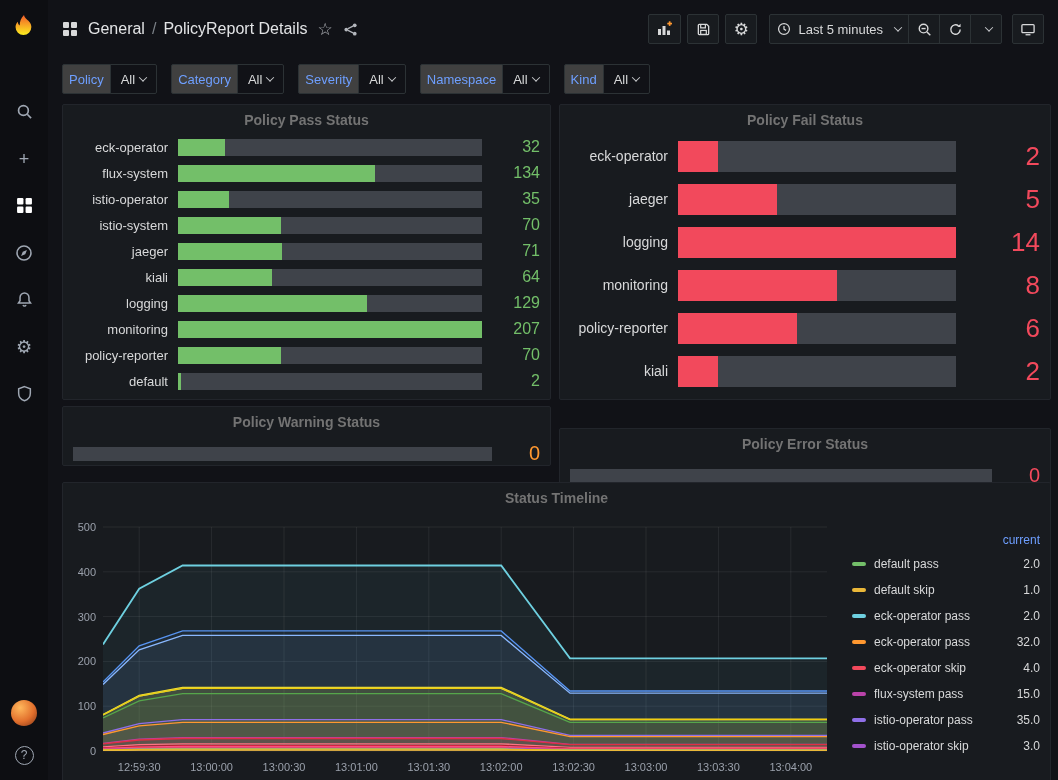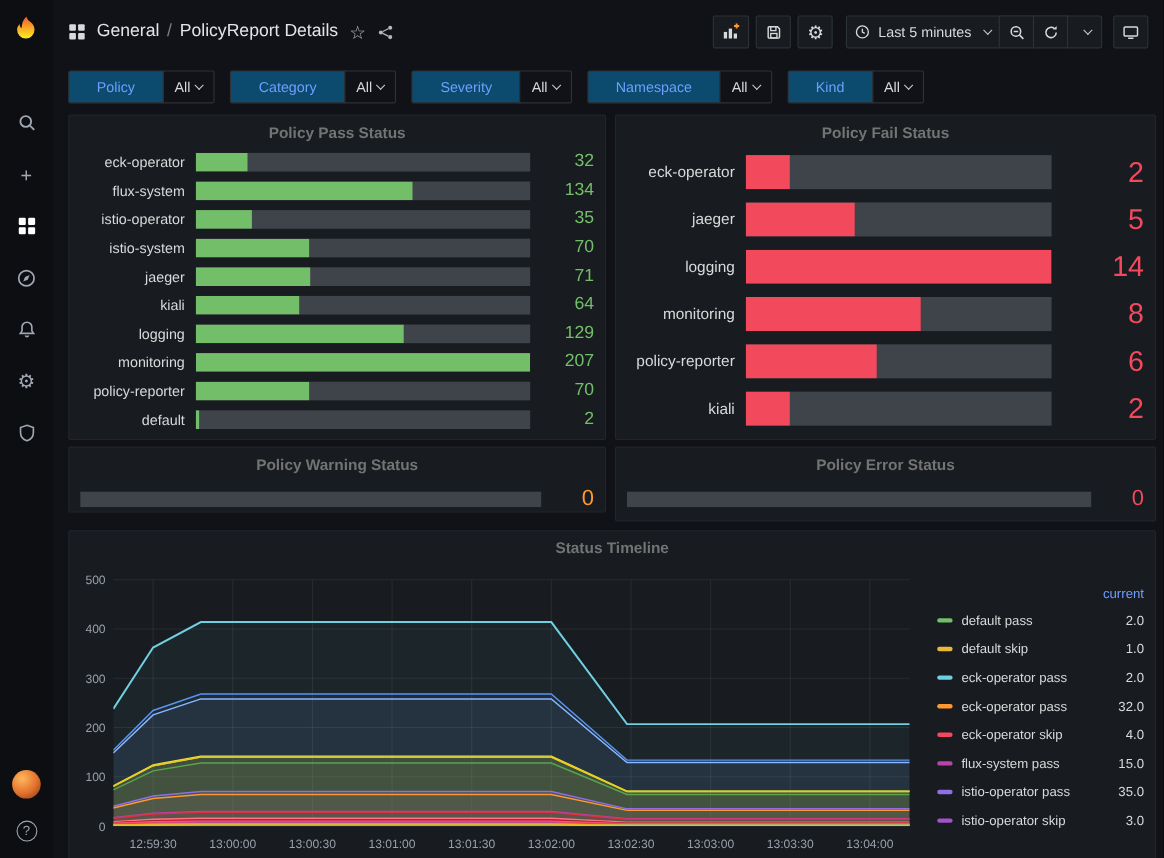--- a/index.html
+++ b/index.html
@@ -34,21 +34,21 @@
   .tb-group .tb-seg:first-child { border-radius:2px 0 0 2px; margin-left:0; }
   .tb-group .tb-seg:last-child { border-radius:0 2px 2px 0; }
   .tb-btn.last { margin-left:10px; }
   .time-label { margin:0 7px 0 7px; white-space:nowrap; }
   .gear-glyph { font-size:17px; line-height:1; }
   .chev { display:inline-block; width:6px; height:6px; border-right:1.5px solid #c7c9cc; border-bottom:1.5px solid #c7c9cc; transform:rotate(45deg) translate(-1px,-1px); margin-left:5px; }
 
   
   .filters { position:absolute; left:62px; top:64px; display:flex; gap:14px; z-index:2; }
   .filter { display:flex; }
-  .f-label { height:30px; display:flex; align-items:center; padding:0 25px; background:#0c4a6e; border:1px solid #2c3235; border-radius:2px 0 0 2px; color:#6e9fff; font-size:13px; font-weight:500; cursor:pointer; }
+  .f-label { height:30px; display:flex; align-items:center; padding:0 6px; background:#404040; border:1px solid #2c3235; border-radius:2px 0 0 2px; color:#6e9fff; font-size:13px; font-weight:500; cursor:pointer; }
   .f-value { height:30px; display:flex; align-items:center; padding:0 10px; background:#111217; border:1px solid #2c3235; margin-left:-1px; border-radius:0 2px 2px 0; color:#d8d9da; font-size:13px; font-weight:500; cursor:pointer; }
 
   
   .panel { position:absolute; background:#181b1f; border:1px solid #22252b; border-radius:2px; }
   .panel-title { height:30px; display:flex; align-items:center; justify-content:center; font-size:14px; font-weight:700; color:#737373; cursor:pointer; }
 
   
   .g-rows { padding:2px 10px 8px 10px; display:flex; flex-direction:column; gap:6px; }
   .g-row { display:flex; align-items:center; height:20px; }
   .g-label { width:95px; text-align:right; margin-right:10px; font-size:13px; color:#d8d9da; white-space:nowrap; }
@@ -377,21 +377,21 @@
   <section class="panel" style="left:62px;top:406px;width:489px;height:60px">
     <h2 class="panel-title">Policy Warning Status</h2>
     <div class="single-row">
       <span class="g-track">
           <span class="g-fill" style="width:0%"></span>
         </span>
       <span class="s-value" id="warn-val" style="color: rgb(255, 152, 48);">0</span>
     </div>
   </section>
 
-  <section class="panel" style="left:559px;top:406px;width:492px;height:68px">
+  <section class="panel" style="left:559px;top:428px;width:492px;height:68px">
     <h2 class="panel-title">Policy Error Status</h2>
     <div class="single-row">
       <span class="g-track">
           <span class="g-fill" style="width:0%"></span>
         </span>
       <span class="s-value" id="err-val" style="color: rgb(242, 73, 92);">0</span>
     </div>
   </section>
 
   <section class="panel" style="left:62px;top:482px;width:989px;height:330px">

